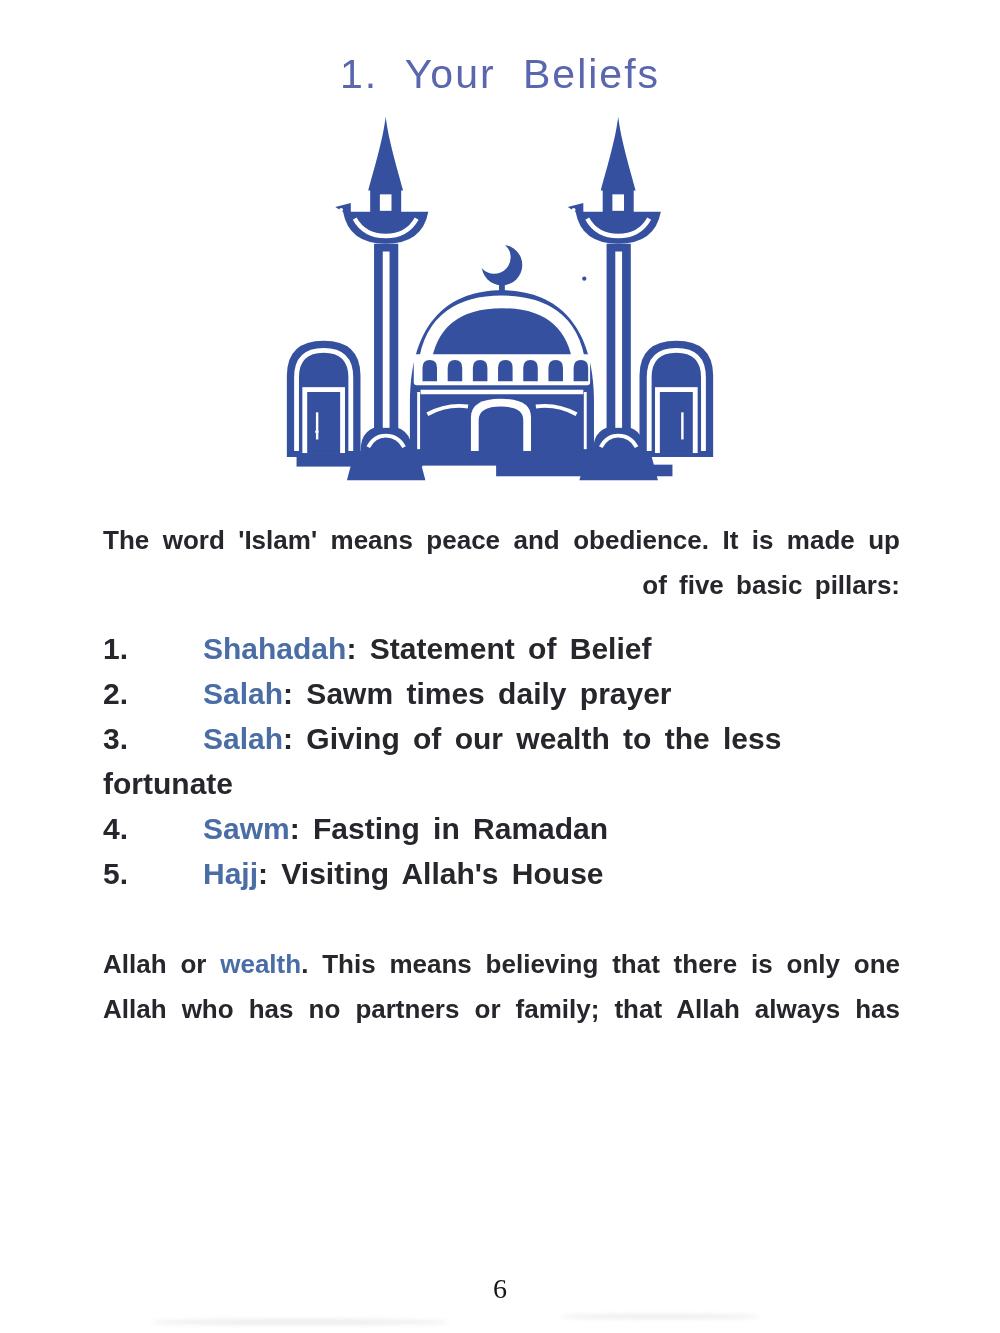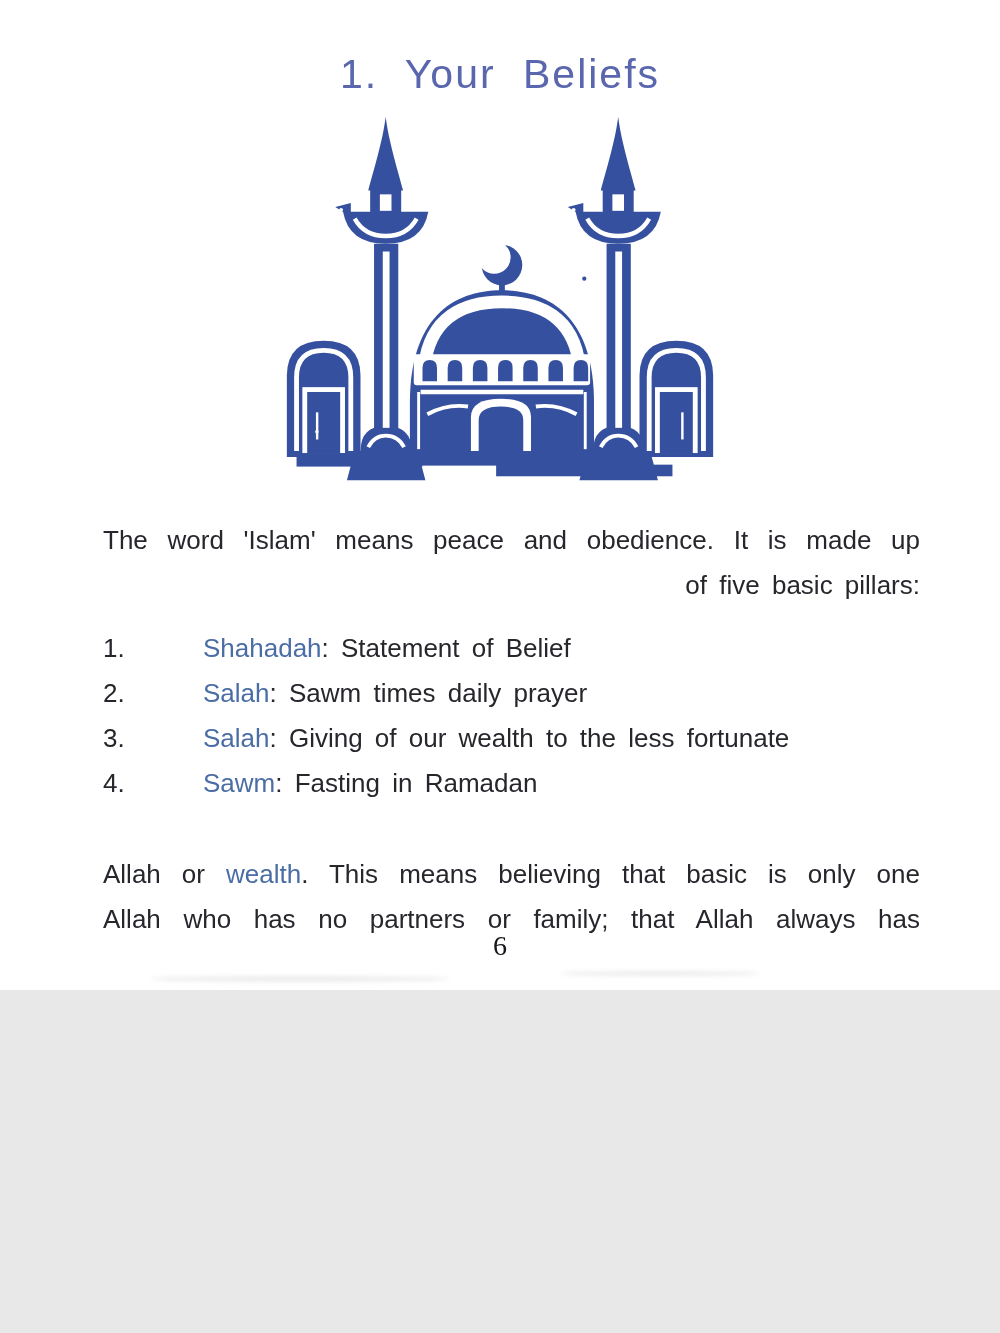--- a/index.html
+++ b/index.html
@@ -1,18 +1,18 @@
 <!DOCTYPE html>
 <html style="--title-color: #5a66ae; --keyword-color: #4a6da6; --body-color: #26262d; --mosque-blue: #35509e;"><head>
 <meta charset="utf-8">
 <style>
   html,body{margin:0;padding:0;background:#e8e8e8;}
   .page{
     position:relative;
-    width:1000px;height:990px;
+    width:1000px;height:1333px;
     background:#ffffff;
     margin:0 auto;
     overflow:hidden;
     font-family:"Liberation Sans", sans-serif;
     color:var(--body-color,#26262d);
   }
   .page-title{
     padding-top:50px;
     text-align:center;
     font-size:41px;
@@ -21,35 +21,36 @@
     letter-spacing:2px;
     word-spacing:14px;
   }
   .mosque-wrap{
     width:446px;
     margin:14px auto 0 auto;
   }
   .mosque-wrap svg{display:block;width:446px;height:373px;}
   .content{
     margin-left:103px;
-    margin-right:80px;
+    margin-right:100px;
+    font-weight:bold;
   }
   .para{
     font-size:26px;
     line-height:45px;
     word-spacing:5px;
   }
   .para.intro{margin-top:33px;}
   .para.awareness{margin-top:27px;}
   .para.shahadah{margin-top:46px;}
   .tline{text-align:right;}
   .tline.just{text-align:justify;text-align-last:justify;}
   .pillars{
     margin-top:18px;
-    font-size:26px;
+    font-size:30px;
     line-height:45px;
     word-spacing:5px;
   }
   .pillar-num{display:inline-block;width:100px;}
   .s-blue{color:var(--keyword-color,#4a6da6);}
   .s-italic{font-style:italic;}
   .page-number{
     position:absolute;
     bottom:28px;left:0;
     width:100%;
@@ -193,25 +194,26 @@
   <div class="content">
     <div class="para intro">
         <div class="tline just"><span>The word 'Islam' means peace and obedience. It is made up</span></div>
         <div class="tline"><span>of five basic pillars:</span></div>
       </div>
     <div class="pillars">
         <div class="pillar-row"><span class="pillar-num">1.</span><span class="s-blue">Shahadah</span><span>: Statement of Belief</span></div>
         <div class="pillar-row"><span class="pillar-num">2.</span><span class="s-blue">Salah</span><span>: Sawm times daily prayer</span></div>
         <div class="pillar-row"><span class="pillar-num">3.</span><span class="s-blue">Salah</span><span>: Giving of our wealth to the less fortunate</span></div>
         <div class="pillar-row"><span class="pillar-num">4.</span><span class="s-blue">Sawm</span><span>: Fasting in Ramadan</span></div>
+        <div class="pillar-row"><span class="pillar-num">5.</span><span class="s-blue">Hajj</span><span>: Visiting Allah's House</span></div>
       </div>
     <div class="para awareness">
       </div>
     <div class="para shahadah">
-        <div class="tline just"><span>Allah or </span><span class="s-blue">wealth</span><span>. This means believing that basic is only one</span></div>
+        <div class="tline just"><span>Allah or </span><span class="s-blue">wealth</span><span>. This means believing that there is only one</span></div>
         <div class="tline just"><span>Allah who has no partners or family; that Allah always has</span></div>
       </div>
   </div>
 
   <div class="page-number">6</div>
 
   <div class="scan-smudge smudge-1"></div>
   <div class="scan-smudge smudge-2"></div>
 </div>
 

